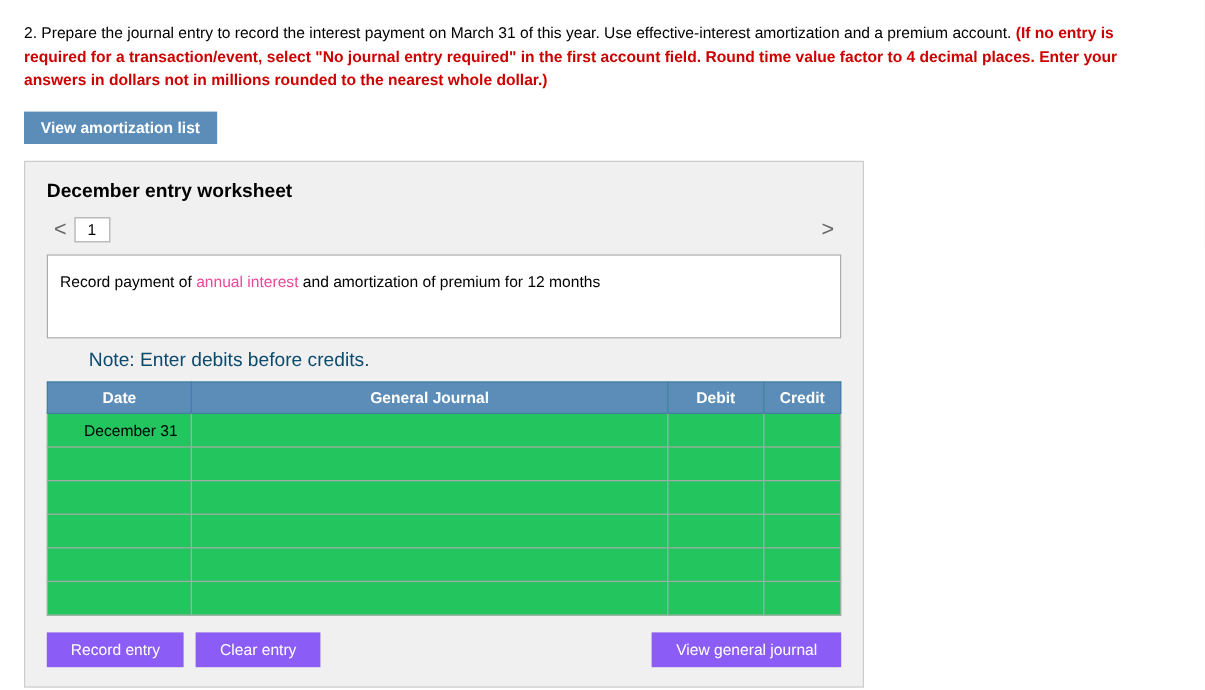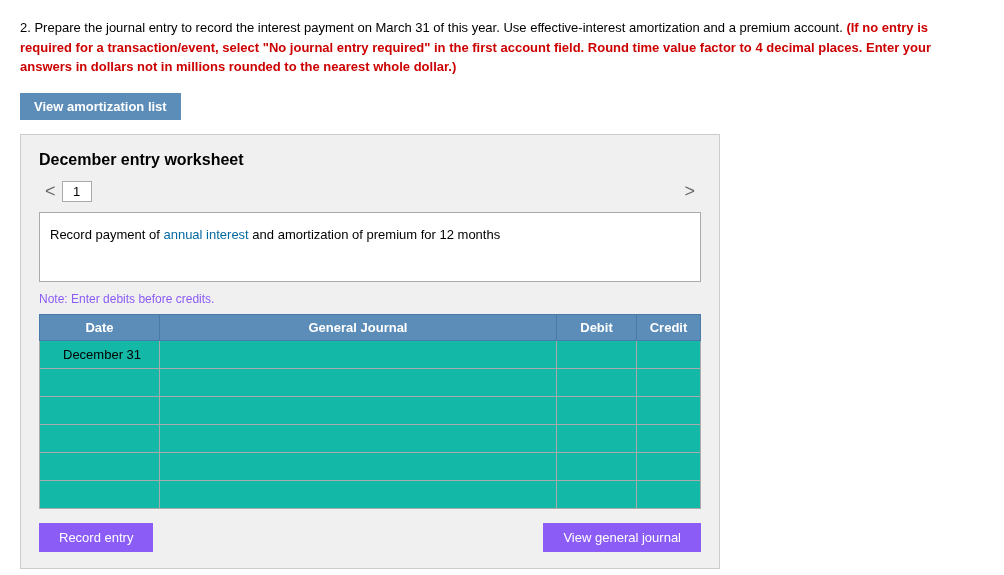--- a/index.html
+++ b/index.html
@@ -72,53 +72,54 @@
     .description-box {
       border: 1px solid #aaa;
       background: #fff;
       padding: 12px 10px;
       margin-bottom: 10px;
       min-height: 70px;
       font-size: 13px;
       line-height: 1.5;
     }
     .description-box .blue-text {
-      color: #0369a1;
+      color: #ec4899;
       text-align: right;
     }
     .note-text {
-      color: #8b5cf6;
-      font-size: 12px;
+      color: #0c4a6e;
+      font-size: 16px;
       margin-bottom: 8px;
+      margin-left: 35px;
     }
     .journal-table {
       width: 100%;
       border-collapse: collapse;
       font-size: 13px;
-      background: #14b8a6;
+      background: #22c55e;
     }
     .journal-table thead tr th {
       background-color: #5b8db8;
       color: #fff;
       font-weight: bold;
       border: 1px solid #4a7aaa;
       padding: 5px 8px;
       text-align: center;
     }
     .journal-table thead tr th:first-child {
       text-align: center;
       width: 120px;
     }
     .journal-table tbody tr td {
       border: 1px solid #aaa;
       padding: 3px 4px;
       height: 28px;
     }
     .journal-table tbody tr td:first-child {
-      text-align: left;
+      text-align: center;
       font-size: 13px;
       padding-left: 23px;
     }
     .journal-table tbody tr td input[type="text"] {
       width: 100%;
       border: none;
       outline: none;
       font-size: 13px;
       padding: 1px 2px;
       background: transparent;
@@ -215,17 +216,18 @@
           <td class="td-date"></td>
           <td><input type="text" style=""></td>
           <td class="td-debit"><input type="text" style=""></td>
           <td class="td-credit"><input type="text" style=""></td>
         </tr>
       </tbody>
     </table>
 
     <div class="button-row">
       <button class="btn-blue">Record entry</button>
+      <button class="btn-blue">Clear entry</button>
       <div class="btn-spacer"></div>
       <button class="btn-blue">View general journal</button>
     </div>
   </div>
 </div>
 
 </body></html>

